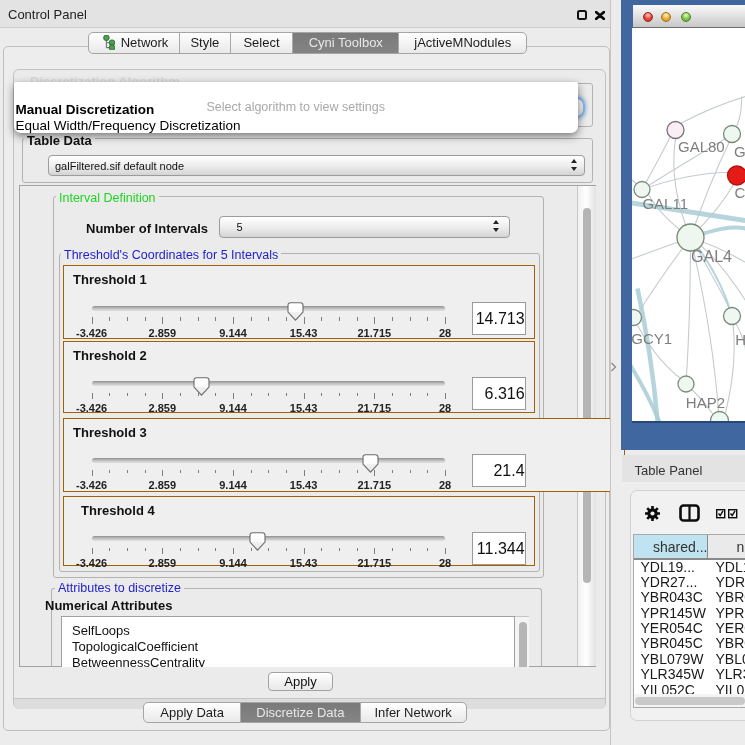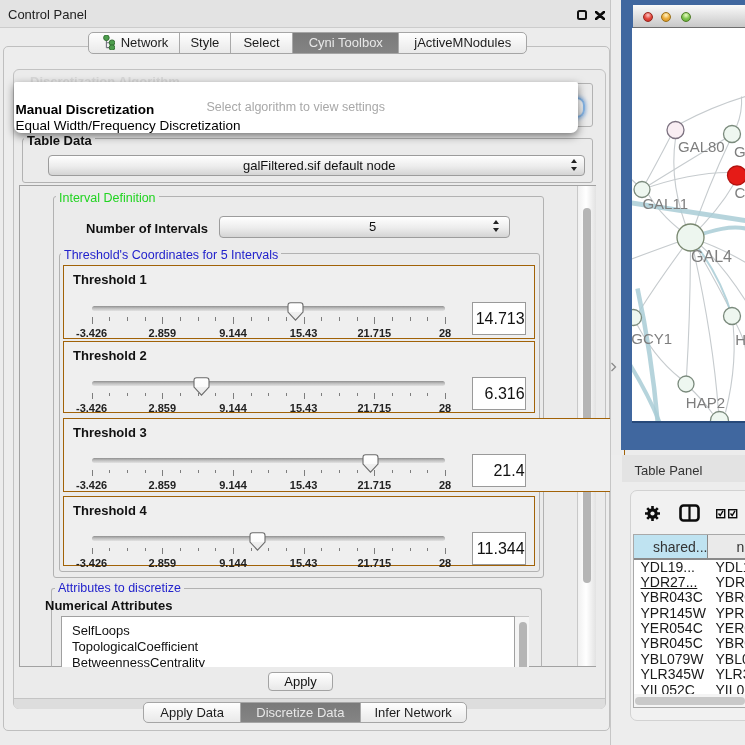--- a/index.html
+++ b/index.html
@@ -3,21 +3,21 @@
 <style>
 * { margin:0; padding:0; box-sizing:border-box; }
 html,body { width:745px; height:745px; }
 body { font-family:"Liberation Sans", sans-serif; background:#ececec; position:relative; overflow:hidden; }
 .abs { position:absolute; }
 .b13 { font-weight:bold; font-size:13px; color:#111; }
 .seg { display:flex; border:1px solid #a5a5a5; border-radius:5px; background:linear-gradient(#fefefe,#e9e9e9); overflow:hidden; }
 .seg .s { font-size:13px; color:#1c1c1c; display:flex; align-items:center; justify-content:center; border-left:1px solid #a9a9a9; }
 .seg .s:first-child { border-left:none; }
 .seg .sel { background:linear-gradient(#7a7a7a,#848484); color:#e8e8e8; }
-.combo { border:1px solid #9c9c9c; border-radius:4px; background:linear-gradient(#ffffff,#ececec 55%,#d4d4d4); font-size:13px; color:#111;text-align:center; }
+.combo { border:1px solid #9c9c9c; border-radius:4px; background:linear-gradient(#ffffff,#ececec 55%,#d4d4d4); font-size:11px; color:#111; }
 .spin { position:absolute; width:0; height:0; border-left:3.6px solid transparent; border-right:3.6px solid transparent; }
 .spin.up { border-bottom:4.6px solid #222; }
 .spin.dn { border-top:4.6px solid #222; }
 .grp { position:absolute; border:1px solid #b2b2b2; border-radius:3px; }
 .gtit { position:absolute; background:#ebebeb; padding:0 3px; white-space:nowrap; }
 .tpanel { position:absolute; border:1px solid #a16207; background:#efefef; }
 .track { position:absolute; height:5px; border-radius:2.5px; background:linear-gradient(#8f8f8f,#bdbdbd 45%,#e2e2e2); }
 .vbox { position:absolute; background:#fff; border:1px solid #9a9a9a; font-size:16px; color:#111; text-align:right; }
 .tick { position:absolute; width:1px; background:#7d7d7d; }
 .tlab { position:absolute; font-size:11px; font-weight:bold; color:#222; transform:translateX(-50%); white-space:nowrap; }
@@ -207,21 +207,21 @@
             <stop offset="0" stop-color="#ffffff"></stop>
             <stop offset="0.5" stop-color="#fbfbfb"></stop>
             <stop offset="0.55" stop-color="#f0f0f0"></stop>
             <stop offset="1" stop-color="#e8e8e8"></stop>
           </linearGradient>
         </defs>
       </svg>
       <div class="vbox" style="left:408px;top:35.5px;width:53.6px;height:33px;line-height:31px;">21.4</div>
     </div>
     <div class="tpanel" style="left:63px;top:495.5px;width:472.3px;height:70.5px;">
-      <div style="position:absolute;left:9px;top:6px;font-weight:bold;font-size:13px;color:#111;">Threshold 4</div>
+      <div style="position:absolute;left:17px;top:6px;font-weight:bold;font-size:13px;color:#111;">Threshold 4</div>
       <div class="track" style="left:27.6px;top:39.5px;width:353.4px;"></div>
       <div class="tick" style="left:27.6px;top:51px;height:6.5px;"></div>
       <div class="tick" style="left:45.3px;top:51px;height:3.5px;"></div>
       <div class="tick" style="left:62.9px;top:51px;height:3.5px;"></div>
       <div class="tick" style="left:80.6px;top:51px;height:3.5px;"></div>
       <div class="tick" style="left:98.3px;top:51px;height:6.5px;"></div>
       <div class="tick" style="left:116.0px;top:51px;height:3.5px;"></div>
       <div class="tick" style="left:133.6px;top:51px;height:3.5px;"></div>
       <div class="tick" style="left:151.3px;top:51px;height:3.5px;"></div>
       <div class="tick" style="left:169.0px;top:51px;height:6.5px;"></div>
@@ -375,21 +375,21 @@
 <div class="abs" style="left:633px;top:534px;width:112px;height:173.5px;border:1px solid #a9a9a9;border-right:none;background:#fff;overflow:hidden;">
   <div style="display:flex;height:25px;border-bottom:2px solid #8a8a8a;">
     <div style="width:73.5px;background:#bfe3f1;border-right:1px solid #8a8a8a;font-size:14px;color:#333;line-height:25px;padding-left:19px;">shared...</div>
     <div style="flex:1;background:#eaeaea;font-size:14px;color:#333;line-height:25px;padding-left:29px;">n...</div>
   </div>
 </div>
 
 <div id="tblrows">
     <div class="abs" style="left:634px;top:559.5px;width:111px;height:134px;background:#fff;overflow:hidden;font-size:14px;color:#1a1a1a;">
       <div style="height:15.4px;line-height:15.6px;white-space:nowrap;"><span style="display:inline-block;width:74.5px;padding-left:6.5px;">YDL19...</span><span style="padding-left:7px;">YDL1</span></div>
-      <div style="height:15.4px;line-height:15.6px;white-space:nowrap;"><span style="display:inline-block;width:74.5px;padding-left:6.5px;text-decoration:underline;">YDR27...</span><span style="padding-left:7px;">YDR2</span></div>
+      <div style="height:15.4px;line-height:15.6px;white-space:nowrap;"><span style="display:inline-block;width:74.5px;padding-left:6.5px;">YDR27...</span><span style="padding-left:7px;">YDR2</span></div>
       <div style="height:15.4px;line-height:15.6px;white-space:nowrap;"><span style="display:inline-block;width:74.5px;padding-left:6.5px;">YBR043C</span><span style="padding-left:7px;">YBR0</span></div>
       <div style="height:15.4px;line-height:15.6px;white-space:nowrap;"><span style="display:inline-block;width:74.5px;padding-left:6.5px;">YPR145W</span><span style="padding-left:7px;">YPR1</span></div>
       <div style="height:15.4px;line-height:15.6px;white-space:nowrap;"><span style="display:inline-block;width:74.5px;padding-left:6.5px;">YER054C</span><span style="padding-left:7px;">YER0</span></div>
       <div style="height:15.4px;line-height:15.6px;white-space:nowrap;"><span style="display:inline-block;width:74.5px;padding-left:6.5px;">YBR045C</span><span style="padding-left:7px;">YBR0</span></div>
       <div style="height:15.4px;line-height:15.6px;white-space:nowrap;"><span style="display:inline-block;width:74.5px;padding-left:6.5px;">YBL079W</span><span style="padding-left:7px;">YBL0</span></div>
       <div style="height:15.4px;line-height:15.6px;white-space:nowrap;"><span style="display:inline-block;width:74.5px;padding-left:6.5px;">YLR345W</span><span style="padding-left:7px;">YLR3</span></div>
       <div style="height:15.4px;line-height:15.6px;white-space:nowrap;"><span style="display:inline-block;width:74.5px;padding-left:6.5px;">YIL052C</span><span style="padding-left:7px;">YIL0</span></div>
     </div>
   </div>
 

